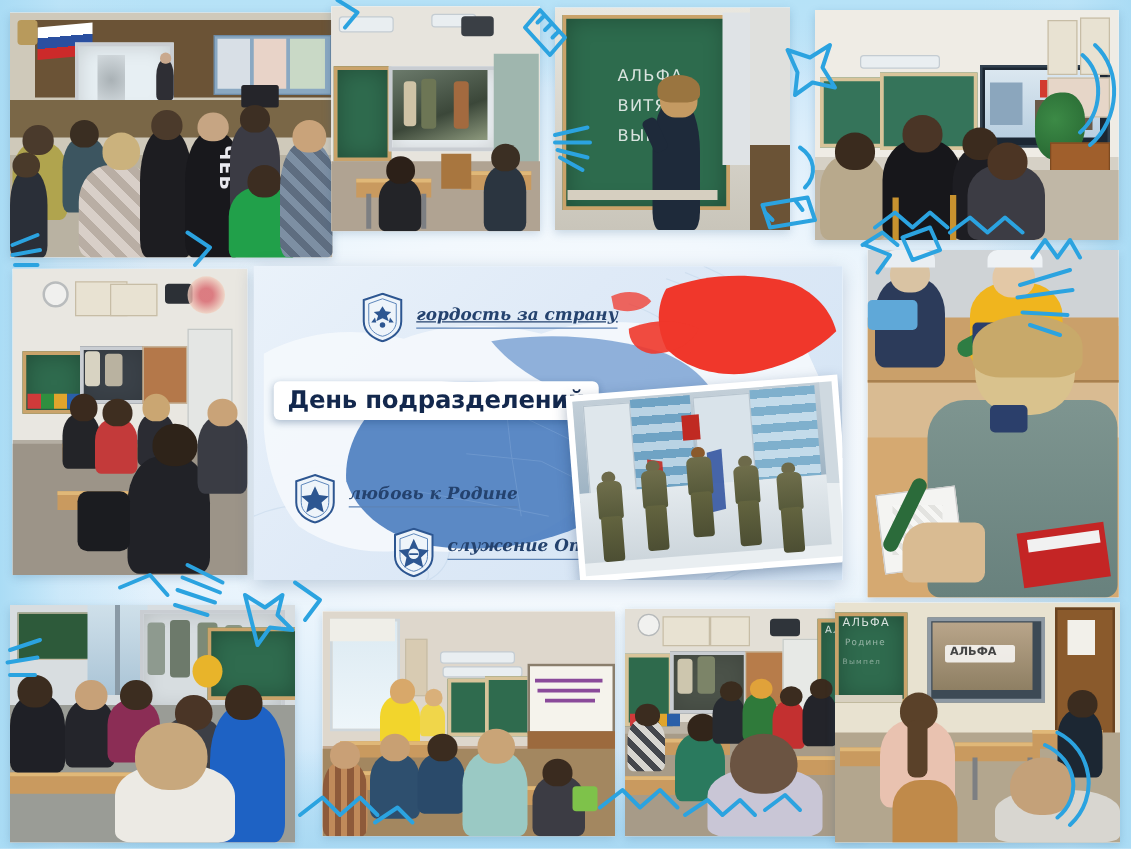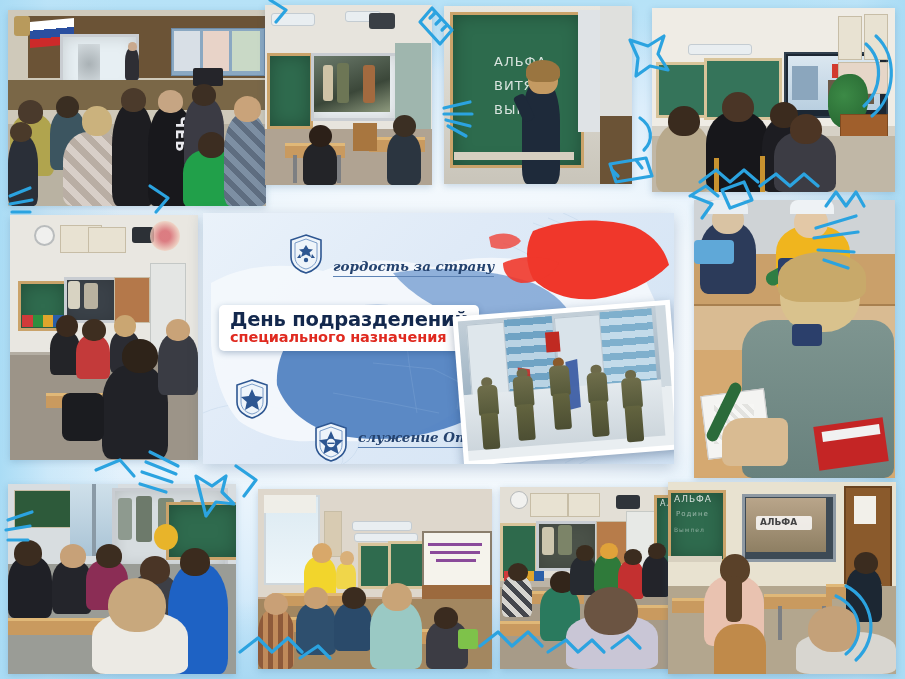--- a/index.html
+++ b/index.html
@@ -432,36 +432,39 @@
       <svg viewBox="0 0 34 40">
         <path d="M17 1 L32 6 V23 C32 32 24 37 17 39 C10 37 2 32 2 23 V6 Z" fill="#eef4fa" stroke="#2d5691" stroke-width="1.6"></path>
         <path d="M17 5 L28 9 V23 C28 30 22 34 17 35 C12 34 6 30 6 23 V9 Z" fill="none" stroke="#5d86bb" stroke-width=".8"></path>
         <g fill="#2d5691">
           <path d="M17 11 L19.5 15 L24 15.5 L20.5 18.5 L22 23 L17 20.5 L12 23 L13.5 18.5 L10 15.5 L14.5 15 Z"></path>
           <circle cx="17" cy="26" r="2.2"></circle>
           <path d="M11 20 L8 24 L12 24 Z M23 20 L26 24 L22 24 Z"></path>
         </g>
       </svg>
     </div>
-    <div class="slogan" style="left:130px;top:45px;">
+    <div class="slogan" style="left:130px;top:31px;text-decoration:underline;">
       <span>гордость за страну</span>
       <span class="ul"></span>
     </div>
 
     <div id="titlebox">
       <div class="l1">День подразделений</div>
-      <div class="l2">специального назначения</div>
     </div>
 
     <div class="badge" style="left:32px;top:166px;">
       <svg viewBox="0 0 34 40">
         <path d="M17 1 L32 6 V23 C32 32 24 37 17 39 C10 37 2 32 2 23 V6 Z" fill="#eef4fa" stroke="#2d5691" stroke-width="1.6"></path>
         <path d="M17 5 L28 9 V23 C28 30 22 34 17 35 C12 34 6 30 6 23 V9 Z" fill="none" stroke="#5d86bb" stroke-width=".8"></path>
         <path d="M17 10 L20.2 17 L28 18 L22.2 23 L24 31 L17 27 L10 31 L11.8 23 L6 18 L13.8 17 Z" fill="#2d5691"></path>
       </svg>
+    </div>
+    <div class="slogan" style="left:76px;top:174px;">
+      <span>любовь к Родине</span>
+      <span class="ul"></span>
     </div>
 
     <div class="badge" style="left:111px;top:209px;">
       <svg viewBox="0 0 34 40">
         <path d="M17 1 L32 6 V23 C32 32 24 37 17 39 C10 37 2 32 2 23 V6 Z" fill="#eef4fa" stroke="#2d5691" stroke-width="1.6"></path>
         <path d="M17 5 L28 9 V23 C28 30 22 34 17 35 C12 34 6 30 6 23 V9 Z" fill="none" stroke="#5d86bb" stroke-width=".8"></path>
         <path d="M17 9 L20.6 17 L29 18.2 L22.8 24 L24.6 32 L17 28 L9.4 32 L11.2 24 L5 18.2 L13.4 17 Z" fill="#2d5691"></path>
         <circle cx="17" cy="21" r="4.2" fill="#eef4fa"></circle>
         <path d="M13.4 20.6 h7.2 v1.4 h-7.2 z" fill="#2d5691"></path>
       </svg>

